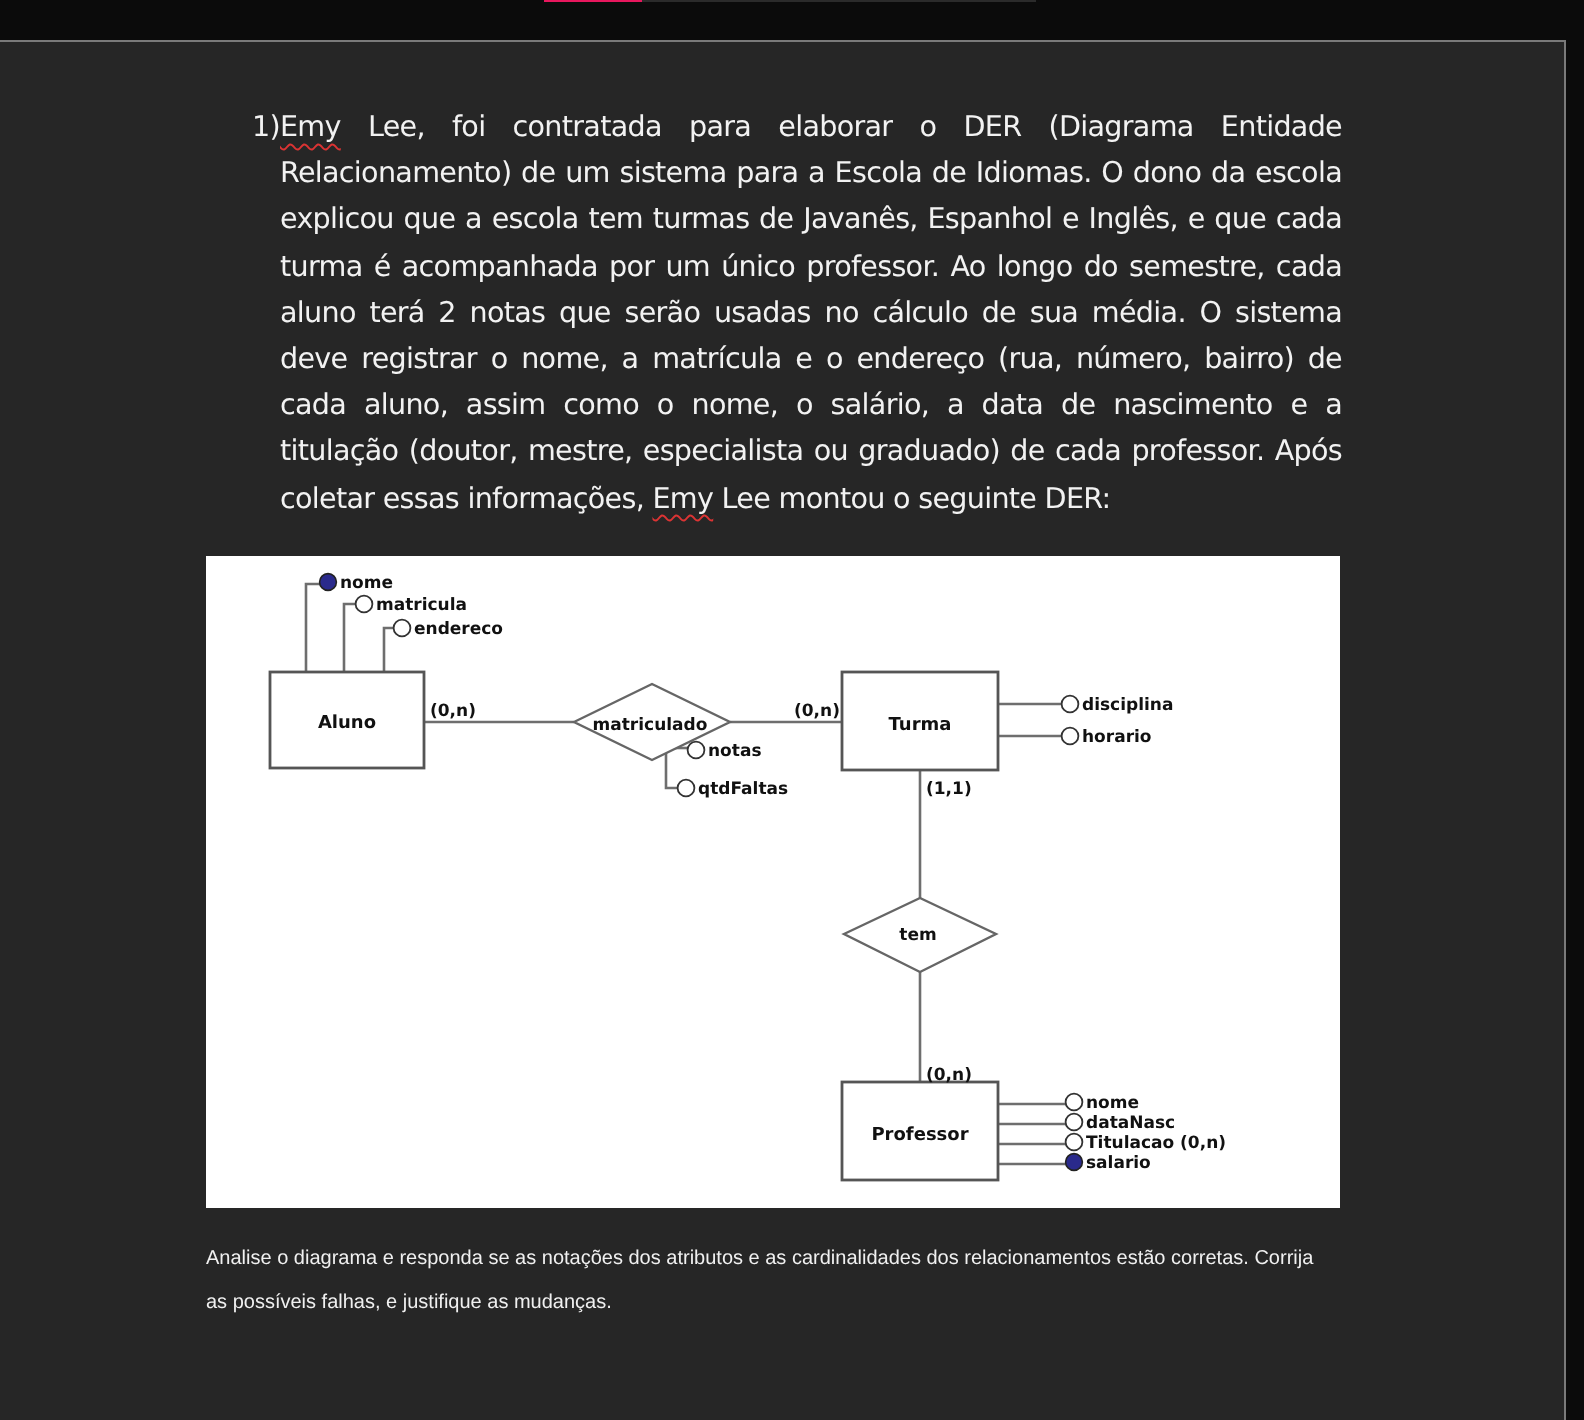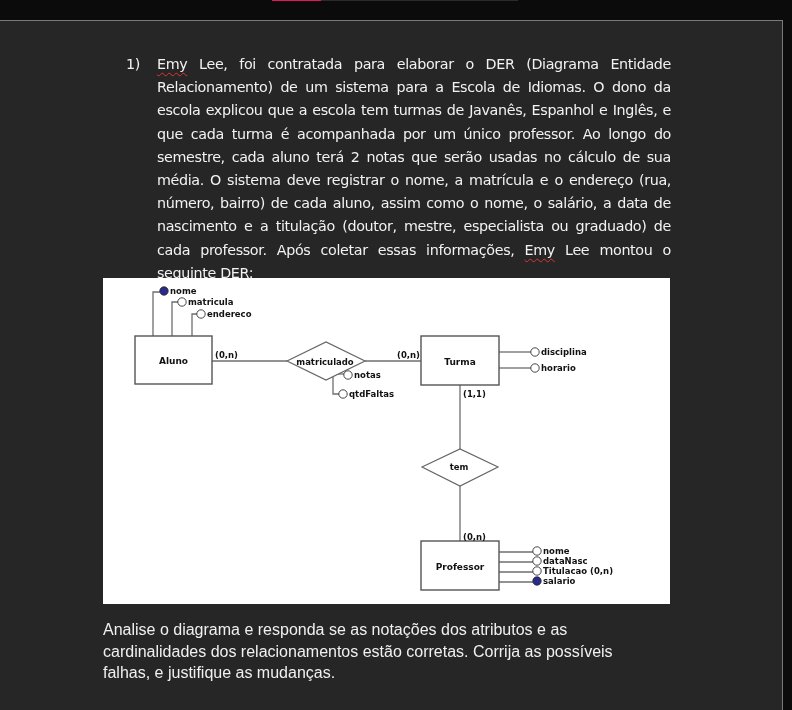--- a/index.html
+++ b/index.html
@@ -35,37 +35,37 @@
   }
   .question {
     position: absolute; left: 126px; top: 53px; width: 545px;
     color: #f2f2f2;
     font-family: "DejaVu Sans", sans-serif;
     font-size: 14.3px; line-height: 23.2px;
     letter-spacing: -0.35px;
   }
   .q-num { position: absolute; left: 0; top: 0; }
   .q-text {
-    margin-left: 31px; text-align: justify; text-align-last: left;
+    margin-left: 14px; text-align: justify; text-align-last: left;
   }
   .spell {
     text-decoration: underline wavy #d33;
     text-decoration-thickness: 1px;
     text-underline-offset: 3px;
   }
   .diagram {
     position: absolute; left: 103px; top: 278px; width: 567px; height: 326px;
     background: #ffffff;
   }
   .diagram svg { position: absolute; left: 0; top: 0; }
   .footer-text {
     position: absolute; left: 103px; top: 619px; width: 560px;
     color: #f0f0f0;
     font-family: "Liberation Sans", sans-serif;
-    font-size: 16px; line-height: 21.5px;
+    font-size: 10px; line-height: 21.5px;
   }
   .d-label { font-family: "DejaVu Sans", sans-serif; font-size: 8.5px; font-weight: bold; fill: #111; }
   .d-entity { font-family: "DejaVu Sans", sans-serif; font-size: 9px; font-weight: bold; fill: #111; }
 </style>
 </head>
 <body>
 
 <div class="topbar">
   <div class="progress-track">
     <div class="progress-fill" id="progress-fill" style="width: 20%;"></div>

